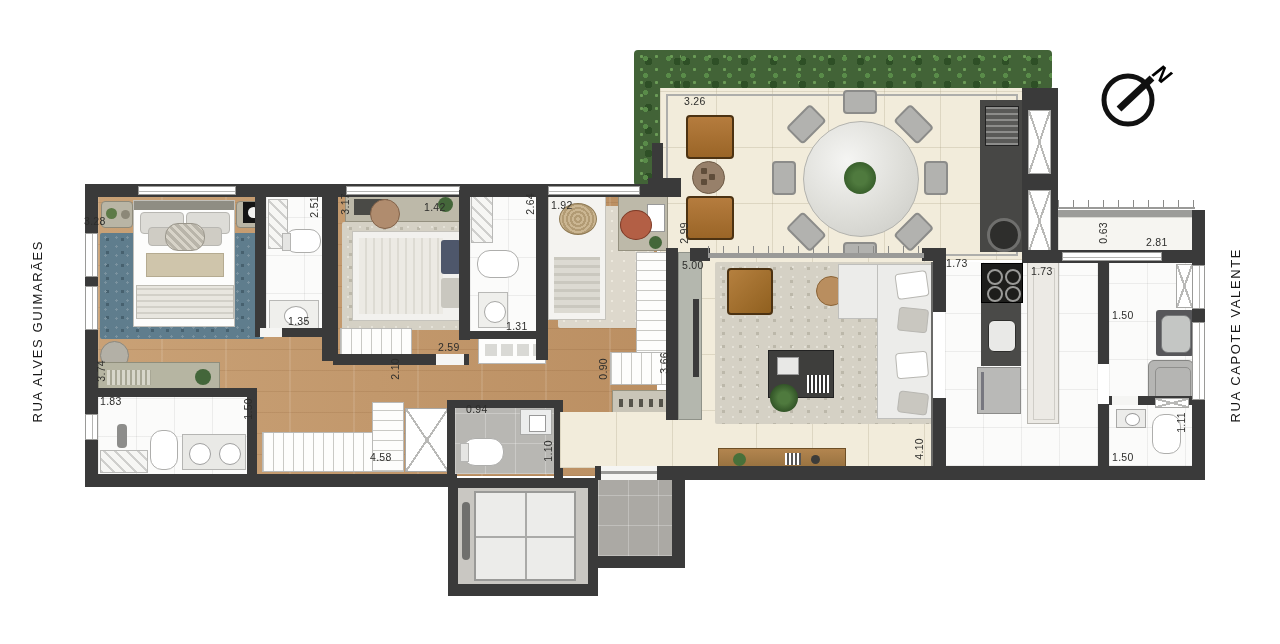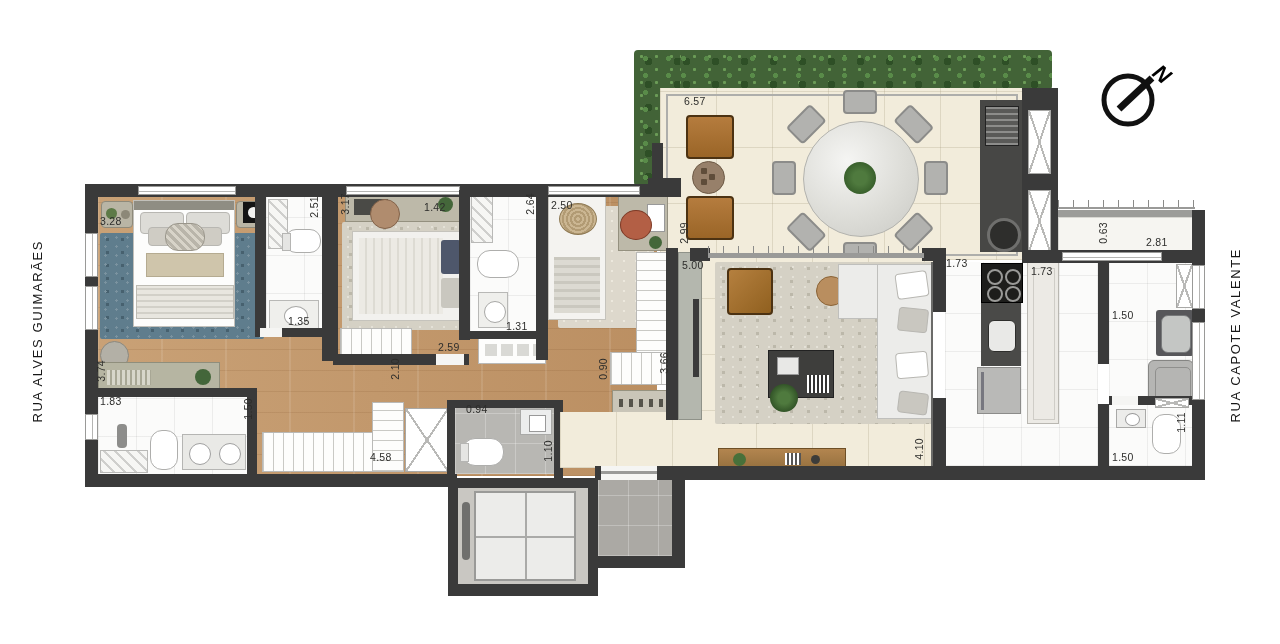--- a/index.html
+++ b/index.html
@@ -334,32 +334,32 @@
     <div class="abs" style="left:26px;top:13px;width:102px;height:90px;background:#ececea;border:2px solid #9a9a98;box-sizing:border-box;">
       <div class="abs" style="left:50%;top:0;bottom:0;width:2px;background:#aaaaa8;"></div>
       <div class="abs" style="left:0;right:0;top:50%;height:2px;background:#aaaaa8;"></div>
     </div>
     <div class="abs" style="left:14px;top:24px;width:8px;height:58px;border-radius:4px;background:#6f6f6d;"></div>
   </div>
   <div class="graytile" style="left:598px;top:480px;width:74px;height:76px;background-color:#aba9a4;"></div>
   <div class="wall" style="left:672px;top:478px;width:13px;height:82px;"></div>
   <div class="wall" style="left:598px;top:556px;width:87px;height:12px;"></div>
 
-  <span class="dim h" style="left:100px;top:216px;">3.28</span>
+  <span class="dim h" style="left:84px;top:216px;">3.28</span>
   <span class="dim v" style="left:309px;top:196px;">2.51</span>
   <span class="dim h" style="left:288px;top:316px;">1.35</span>
   <span class="dim v" style="left:340px;top:193px;">3.17</span>
   <span class="dim h" style="left:424px;top:202px;">1.42</span>
   <span class="dim h" style="left:438px;top:342px;">2.59</span>
   <span class="dim v" style="left:525px;top:193px;">2.64</span>
   <span class="dim h" style="left:506px;top:321px;text-align:center;">1.31</span>
-  <span class="dim h" style="left:551px;top:200px;">2.50</span>
+  <span class="dim h" style="left:551px;top:200px;">1.92</span>
   <span class="dim v" style="left:598px;top:358px;">0.90</span>
   <span class="dim v" style="left:659px;top:352px;">3.66</span>
-  <span class="dim h" style="left:684px;top:96px;">6.57</span>
+  <span class="dim h" style="left:684px;top:96px;">3.26</span>
   <span class="dim v" style="left:679px;top:222px;">2.99</span>
   <span class="dim h" style="left:682px;top:260px;">5.00</span>
   <span class="dim h" style="left:946px;top:258px;">1.73</span>
   <span class="dim h" style="left:1031px;top:266px;">1.73</span>
   <span class="dim v" style="left:1098px;top:222px;">0.63</span>
   <span class="dim h" style="left:1146px;top:237px;">2.81</span>
   <span class="dim h" style="left:1112px;top:310px;">1.50</span>
   <span class="dim h" style="left:1112px;top:452px;">1.50</span>
   <span class="dim v" style="left:1176px;top:412px;">1.11</span>
   <span class="dim v" style="left:96px;top:360px;">3.74</span>

